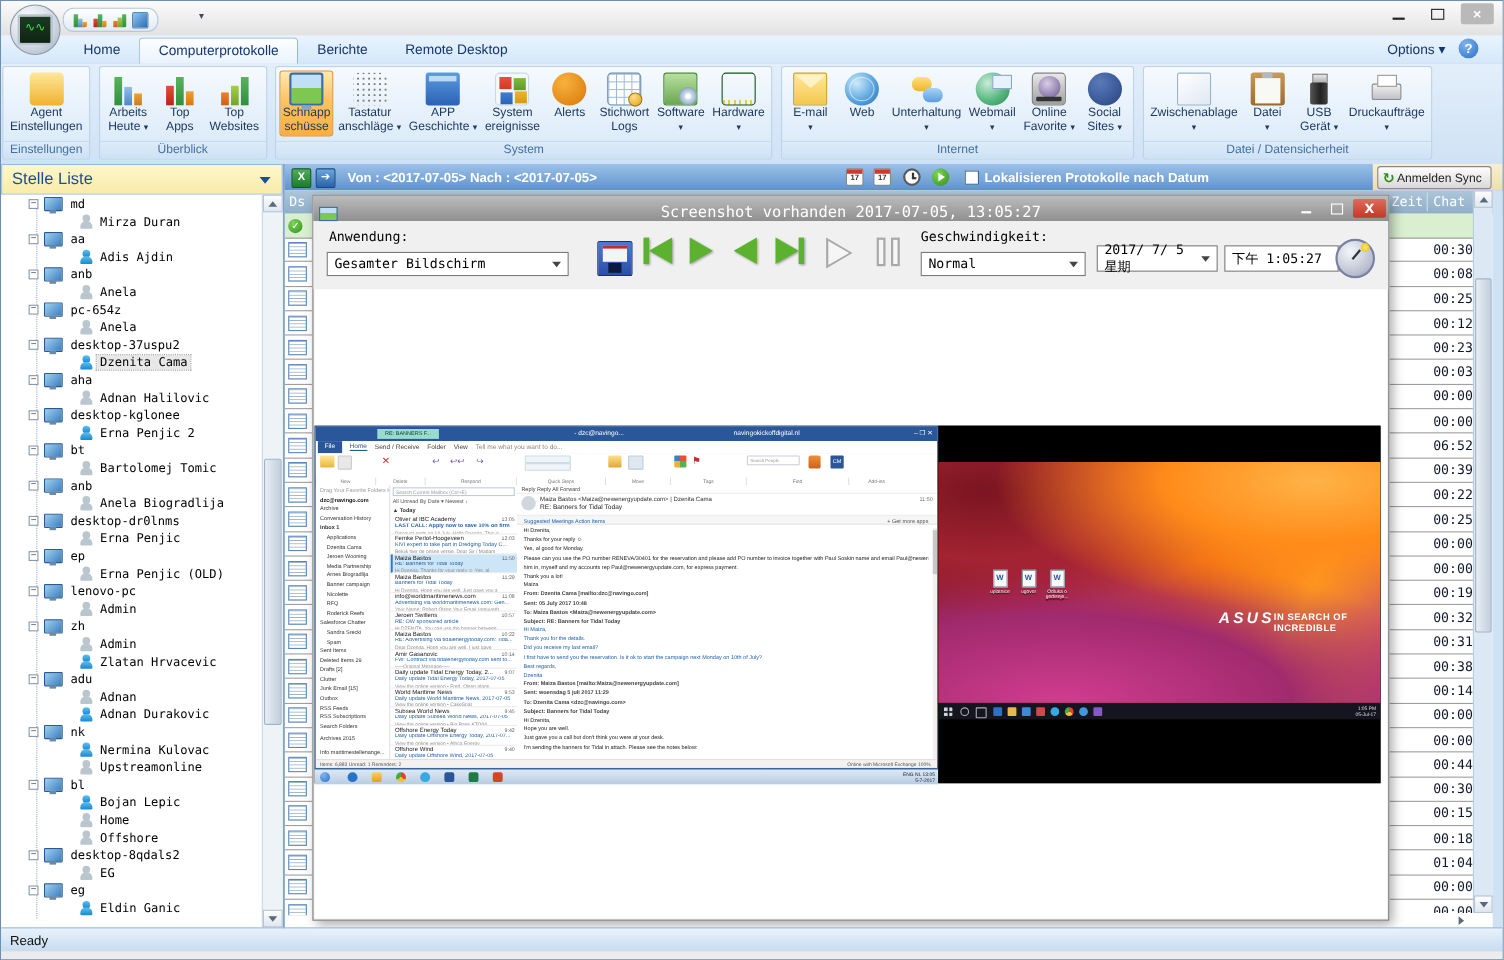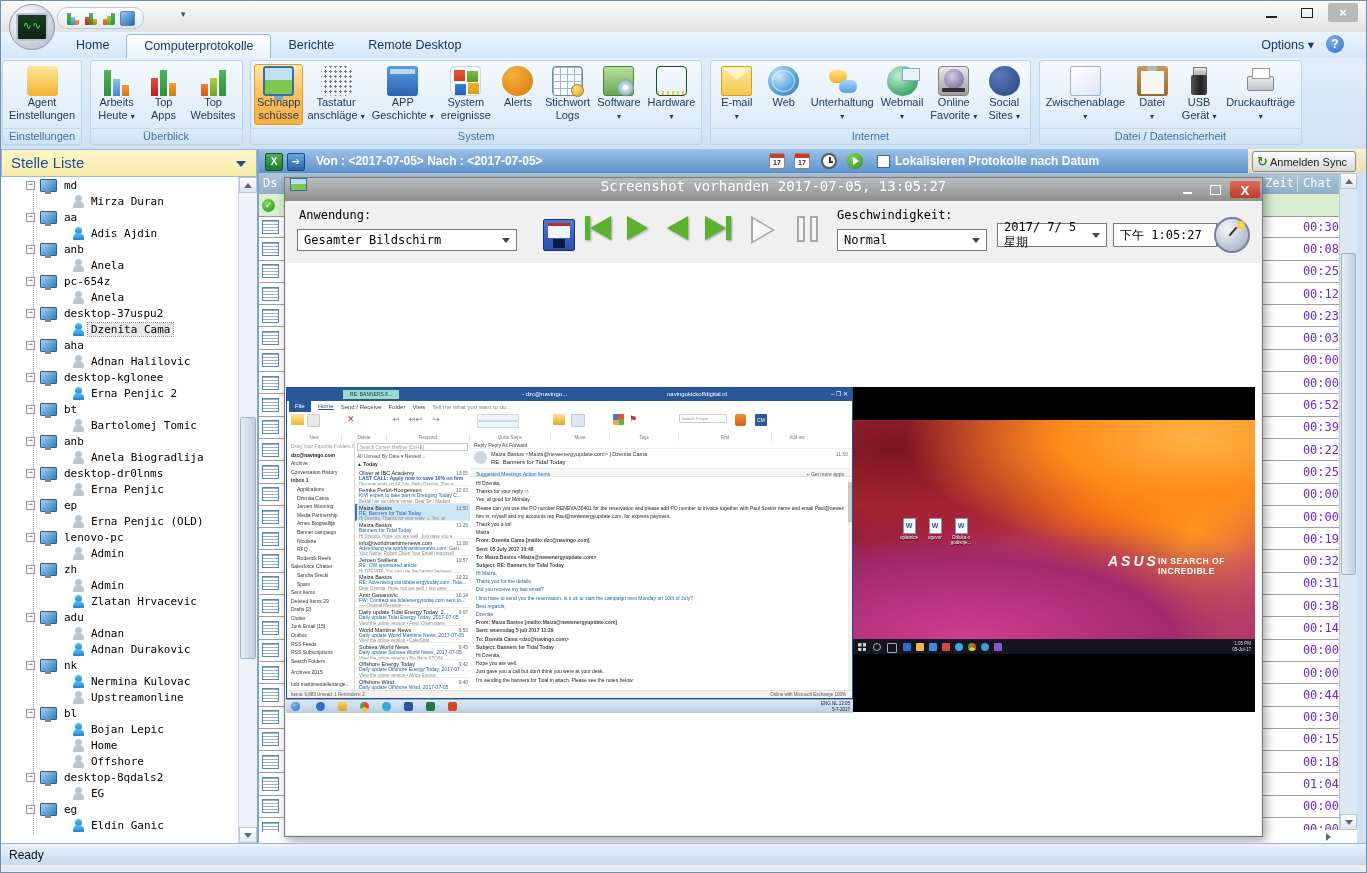--- a/index.html
+++ b/index.html
@@ -139,30 +139,30 @@
   .td{width:0;height:0;border-left:4px solid transparent;border-right:4px solid transparent;border-top:5px solid #5a6a7a}
   .tdn{width:0;height:0;border-left:5px solid transparent;border-right:5px solid transparent;border-top:6px solid #1d4f8c}
   .tr{width:0;height:0;border-top:4px solid transparent;border-bottom:4px solid transparent;border-left:5px solid #5a6a7a}
 
   
   .listarea{position:absolute;left:258px;top:172px;right:0;bottom:28px;background:#fff}
   .listhead{position:absolute;left:0;top:0;right:0;height:21px;background:linear-gradient(#aec6da,#8fafc9);border-bottom:1px solid #7a96ae;color:#fff;
     font-family:"DejaVu Sans Mono",monospace;font-size:12px;line-height:20px}
   .greenrow{position:absolute;top:21px;height:22px;background:#d9efcf;border-bottom:1px solid #9a9a9a}
   .lrow{height:22.3px;border-bottom:1px solid #9f9f9f;display:flex;align-items:center;justify-content:flex-end;box-sizing:border-box}
-  .ltime{font-family:"DejaVu Sans Mono",monospace;font-size:12px;color:#6d28d9;padding-right:3px}
+  .ltime{font-family:"DejaVu Sans Mono",monospace;font-size:12px;color:#0f172a;padding-right:3px}
   .srow{height:22.3px;border-bottom:1px solid #9f9f9f;display:flex;align-items:center;box-sizing:border-box;padding-left:3px}
   .shoticon{width:15px;height:12px;border:1px solid #5a88b8;background:#fff;background-image:linear-gradient(#9ab0c4 1px,transparent 1px);background-size:100% 3px;background-position:0 3px}
   .gcheck{width:13px;height:13px;border-radius:50%;background:radial-gradient(circle at 35% 30%,#7fd45a,#2f8f1a);color:#fff;font-size:9px;line-height:13px;text-align:center}
   .vscroll{position:absolute;right:9px;top:0;width:17px;bottom:14px;background:#dce8f4;border-left:1px solid #b8cce0}
   .vrail{position:absolute;right:0;top:0;width:9px;bottom:0;background:#cfe2f4}
 
   
   .dialog{position:absolute;left:283px;top:176px;width:979px;height:660px;background:#f0f0f0;border:1px solid #7a7a7a;box-sizing:border-box;box-shadow:3px 4px 10px rgba(0,0,0,.35)}
-  .dtitle{position:absolute;left:0;top:0;right:0;height:23px;background:linear-gradient(#bcbcbc,#8f8f8f);display:flex;align-items:flex-start}
+  .dtitle{position:absolute;left:0;top:0;right:0;height:23px;background:linear-gradient(#bcbcbc,#8f8f8f);display:flex;align-items:flex-end}
   .dtitletext{position:absolute;left:0;right:0;text-align:center;color:#fff;font-size:14px;font-family:"DejaVu Sans Mono",monospace}
   .dico{width:15px;height:11px;margin-left:5px;background:linear-gradient(#bfe0f5 0 45%,#7ec850 45% 100%);border:1px solid #3a6ea8;z-index:2}
   .dctrl{position:absolute;top:3px;width:26px;height:17px;display:flex;align-items:center;justify-content:center;color:#fff}
   .dclose{background:linear-gradient(#e06a5a,#c03a28);border-radius:2px;font-weight:bold}
   .dtool{position:absolute;left:0;top:23px;right:0;height:62px;background:#f0f0f0}
   .dlabel{position:absolute;font-family:"DejaVu Sans Mono",monospace;font-size:12px;color:#000}
   .dselect{position:absolute;height:22px;background:#fff;border:1px solid #7a7a7a;font-family:"DejaVu Sans Mono",monospace;font-size:12px;
     display:flex;align-items:center;padding:0 6px;box-sizing:border-box;justify-content:space-between}
   .floppy{position:absolute;width:30px;height:30px;background:linear-gradient(#4a7ad8,#2a4ea8);border:1px solid #1a3070;border-radius:2px}
   .floppy::before{content:"";position:absolute;left:4px;top:3px;right:4px;height:12px;background:#f4f4f4;border-top:3px solid #c03028}

